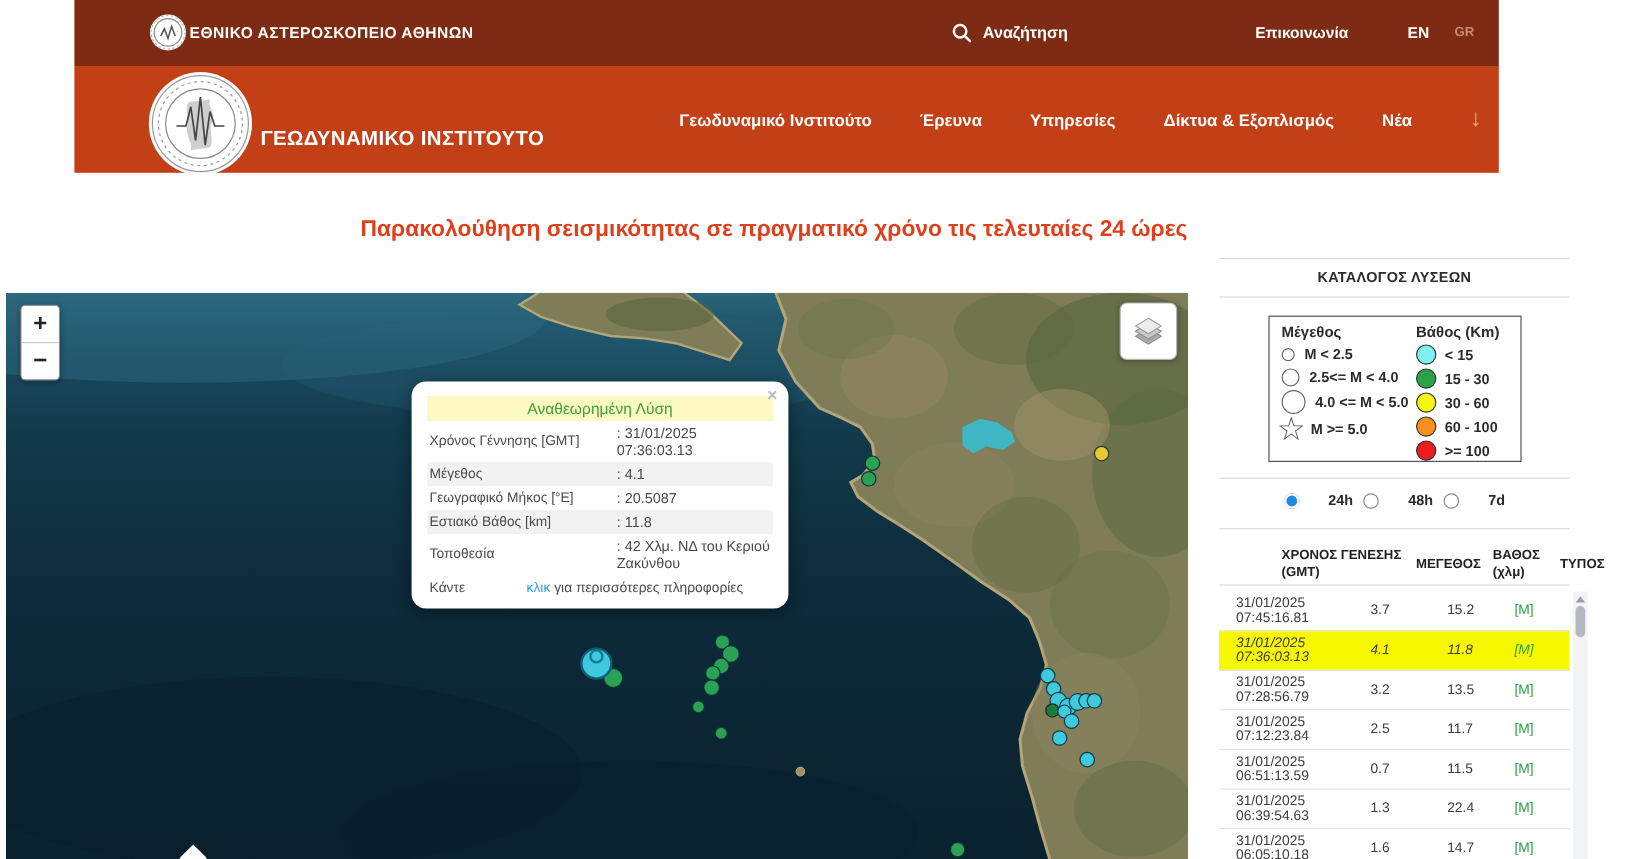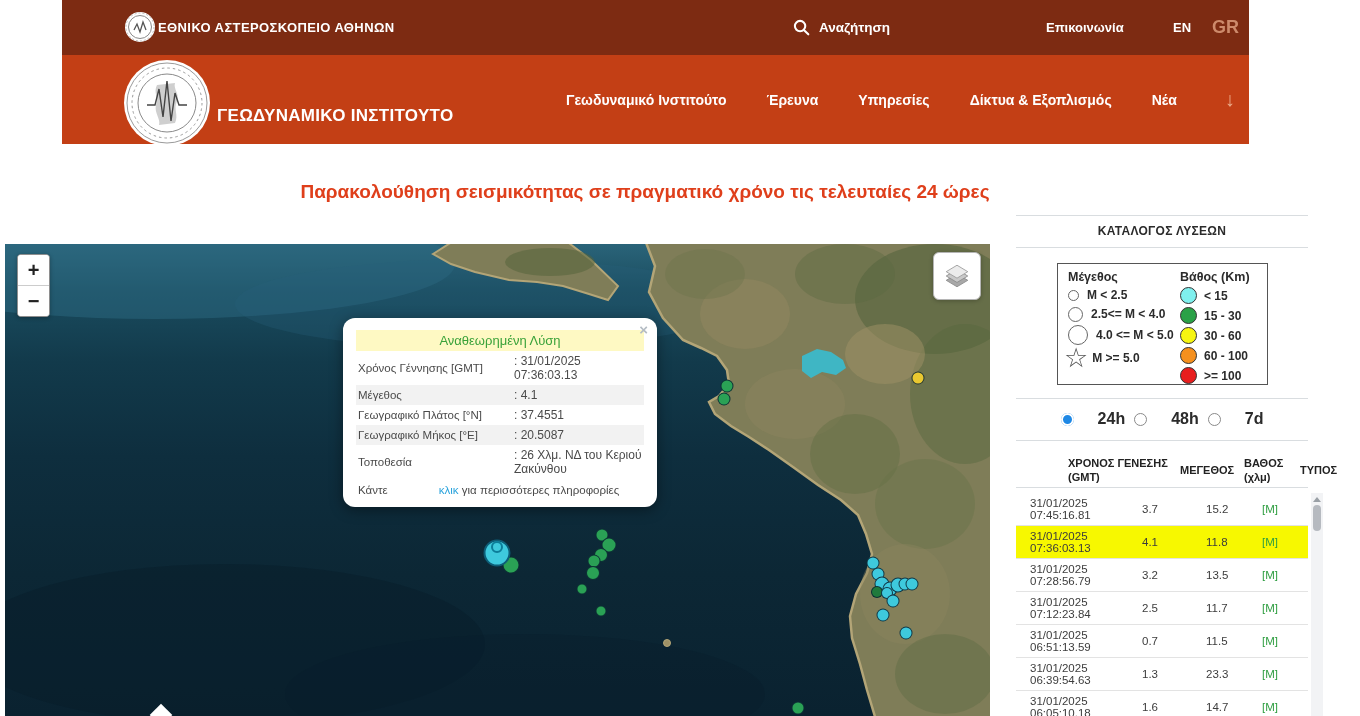--- a/index.html
+++ b/index.html
@@ -8,21 +8,21 @@
 
   
   .header-wrap{position:absolute;left:62px;top:0;width:1187px;}
   .topbar{position:relative;height:55px;background:#7d2b12;color:#fff;}
   .tb-logo{position:absolute;left:62px;top:11px;width:32px;height:32px;}
   .tb-org{position:absolute;left:96px;top:0;line-height:55px;font-size:13px;font-weight:bold;letter-spacing:.4px;}
   .tb-search{position:absolute;left:731px;top:0;height:55px;display:flex;align-items:center;gap:9px;cursor:pointer;}
   .tb-search span{font-size:13.5px;font-weight:bold;}
   .tb-contact{position:absolute;left:984px;top:0;line-height:55px;font-size:13px;font-weight:bold;cursor:pointer;}
   .tb-en{position:absolute;left:1111px;top:0;line-height:55px;font-size:13px;font-weight:bold;cursor:pointer;}
-  .tb-gr{position:absolute;left:1150px;top:0;line-height:55px;font-size:18px;font-weight:bold;color:#cd8a6b;cursor:pointer;}
+  .tb-gr{position:absolute;left:1150px;top:0;line-height:55px;font-size:11px;font-weight:bold;color:#cd8a6b;cursor:pointer;}
 
   .mainnav{position:relative;height:89px;background:#c33f15;color:#fff;}
   .nav-seal{position:absolute;left:61px;top:4px;width:88px;height:88px;z-index:3;}
   .nav-brand{position:absolute;left:155px;top:16px;line-height:89px;font-size:17px;font-weight:bold;letter-spacing:.3px;cursor:pointer;}
   .nav-items{position:absolute;left:504px;top:0;height:89px;display:flex;align-items:center;gap:40px;}
   .nav-item{font-size:14px;font-weight:bold;cursor:pointer;white-space:nowrap;}
   .nav-more{font-size:20px;font-weight:bold;color:#eba987;cursor:pointer;margin-left:8px;}
 
   
   .page-title{position:absolute;left:0;top:181px;width:1290px;text-align:center;
@@ -75,29 +75,29 @@
   .lg-mag-swatch.star{border:none;border-radius:0;background:none;width:auto;height:auto;
                       font-size:27px;line-height:20px;color:#555;margin-right:4px;margin-left:-4px;}
   .lg-label{font-size:12px;font-weight:bold;white-space:nowrap;}
   .lg-depth-swatch{flex:0 0 auto;width:17px;height:17px;border:1.5px solid #333;border-radius:50%;
                    box-sizing:border-box;margin-right:7px;display:inline-block;}
 
   .ranges{position:absolute;left:0;top:195px;width:292px;display:flex;justify-content:center;align-items:center;gap:9px;}
   .range-opt{display:flex;align-items:center;gap:4px;cursor:pointer;}
   .radio{width:13px;height:13px;border:1px solid #8a8a8a;border-radius:50%;box-sizing:border-box;background:#fff;}
   .radio.checked{border:none;background:#1e88e5;box-shadow:inset 0 0 0 2px #fff;}
-  .range-label{font-size:16px;font-weight:bold;margin-left:20px;}
+  .range-label{font-size:12px;font-weight:bold;margin-left:20px;}
 
   .ev-table-head{position:absolute;left:14px;top:228px;width:272px;display:grid;
                  grid-template-columns:112px 64px 56px 40px;align-items:center;height:56px;
                  font-size:11px;font-weight:bold;color:#222;line-height:1.25;margin-left:38px;}
   .ev-rows{position:absolute;left:0;top:278px;width:292px;}
   .ev-row{display:grid;grid-template-columns:112px 64px 56px 40px;align-items:center;height:32px;
           padding-left:14px;border-bottom:1px solid #e3e3e3;font-size:11.5px;color:#3c3c3c;cursor:pointer;}
-  .ev-row.hl{background:#f7f800;}
+  .ev-row.hl{background:#f7f800;font-style:italic;}
   .ev-type{color:#2f9e41;}
 
   .scrollbar{position:absolute;left:1311px;top:493px;width:12px;height:223px;background:#f2f3f5;}
   .sb-up-arrow{width:0;height:0;margin:4px auto 3px auto;border-left:4px solid transparent;
                border-right:4px solid transparent;border-bottom:5px solid #9aa0a6;}
   .sb-thumb{width:8px;height:26px;margin:0 auto;background:#b6bac0;border-radius:4px;cursor:pointer;}
 </style>
 </head>
 <body>
 
@@ -248,34 +248,34 @@
           <div class="popup-row">
             <div class="popup-label">Χρόνος Γέννησης [GMT]</div>
             <div class="popup-value">: 31/01/2025 07:36:03.13</div>
           </div>
 
           <div class="popup-row">
             <div class="popup-label">Μέγεθος</div>
             <div class="popup-value">: 4.1</div>
           </div>
 
-          <div class="popup-row">
-            <div class="popup-label">Γεωγραφικό Πλάτος [°N]</div>
-            <div class="popup-value">: 37.4551</div>
-          </div>
 
           <div class="popup-row">
             <div class="popup-label">Γεωγραφικό Μήκος [°E]</div>
             <div class="popup-value">: 20.5087</div>
           </div>
 
+          <div class="popup-row">
+            <div class="popup-label">Εστιακό Βάθος [km]</div>
+            <div class="popup-value">: 11.8</div>
+          </div>
 
           <div class="popup-row">
             <div class="popup-label">Τοποθεσία</div>
-            <div class="popup-value">: 26 Χλμ. ΝΔ του Κεριού Ζακύνθου</div>
+            <div class="popup-value">: 42 Χλμ. ΝΔ του Κεριού Ζακύνθου</div>
           </div>
 
       </div>
       <div class="popup-footer"><span>Κάντε </span><a class="popup-link">κλικ</a><span> για περισσότερες πληροφορίες</span></div>
     </div>
   </div>
 
   <div class="sidebar">
     <div class="sb-line" style="top:0"></div>
     <div class="sb-title">ΚΑΤΑΛΟΓΟΣ ΛΥΣΕΩΝ</div>
@@ -407,21 +407,21 @@
         <div class="ev-row">
           <div class="ev-time">31/01/2025 06:51:13.59</div>
           <div class="ev-mag">0.7</div>
           <div class="ev-depth">11.5</div>
           <div class="ev-type">[M]</div>
         </div>
 
         <div class="ev-row">
           <div class="ev-time">31/01/2025 06:39:54.63</div>
           <div class="ev-mag">1.3</div>
-          <div class="ev-depth">23.3</div>
+          <div class="ev-depth">22.4</div>
           <div class="ev-type">[M]</div>
         </div>
 
         <div class="ev-row">
           <div class="ev-time">31/01/2025 06:05:10.18</div>
           <div class="ev-mag">1.6</div>
           <div class="ev-depth">14.7</div>
           <div class="ev-type">[M]</div>
         </div>
 

